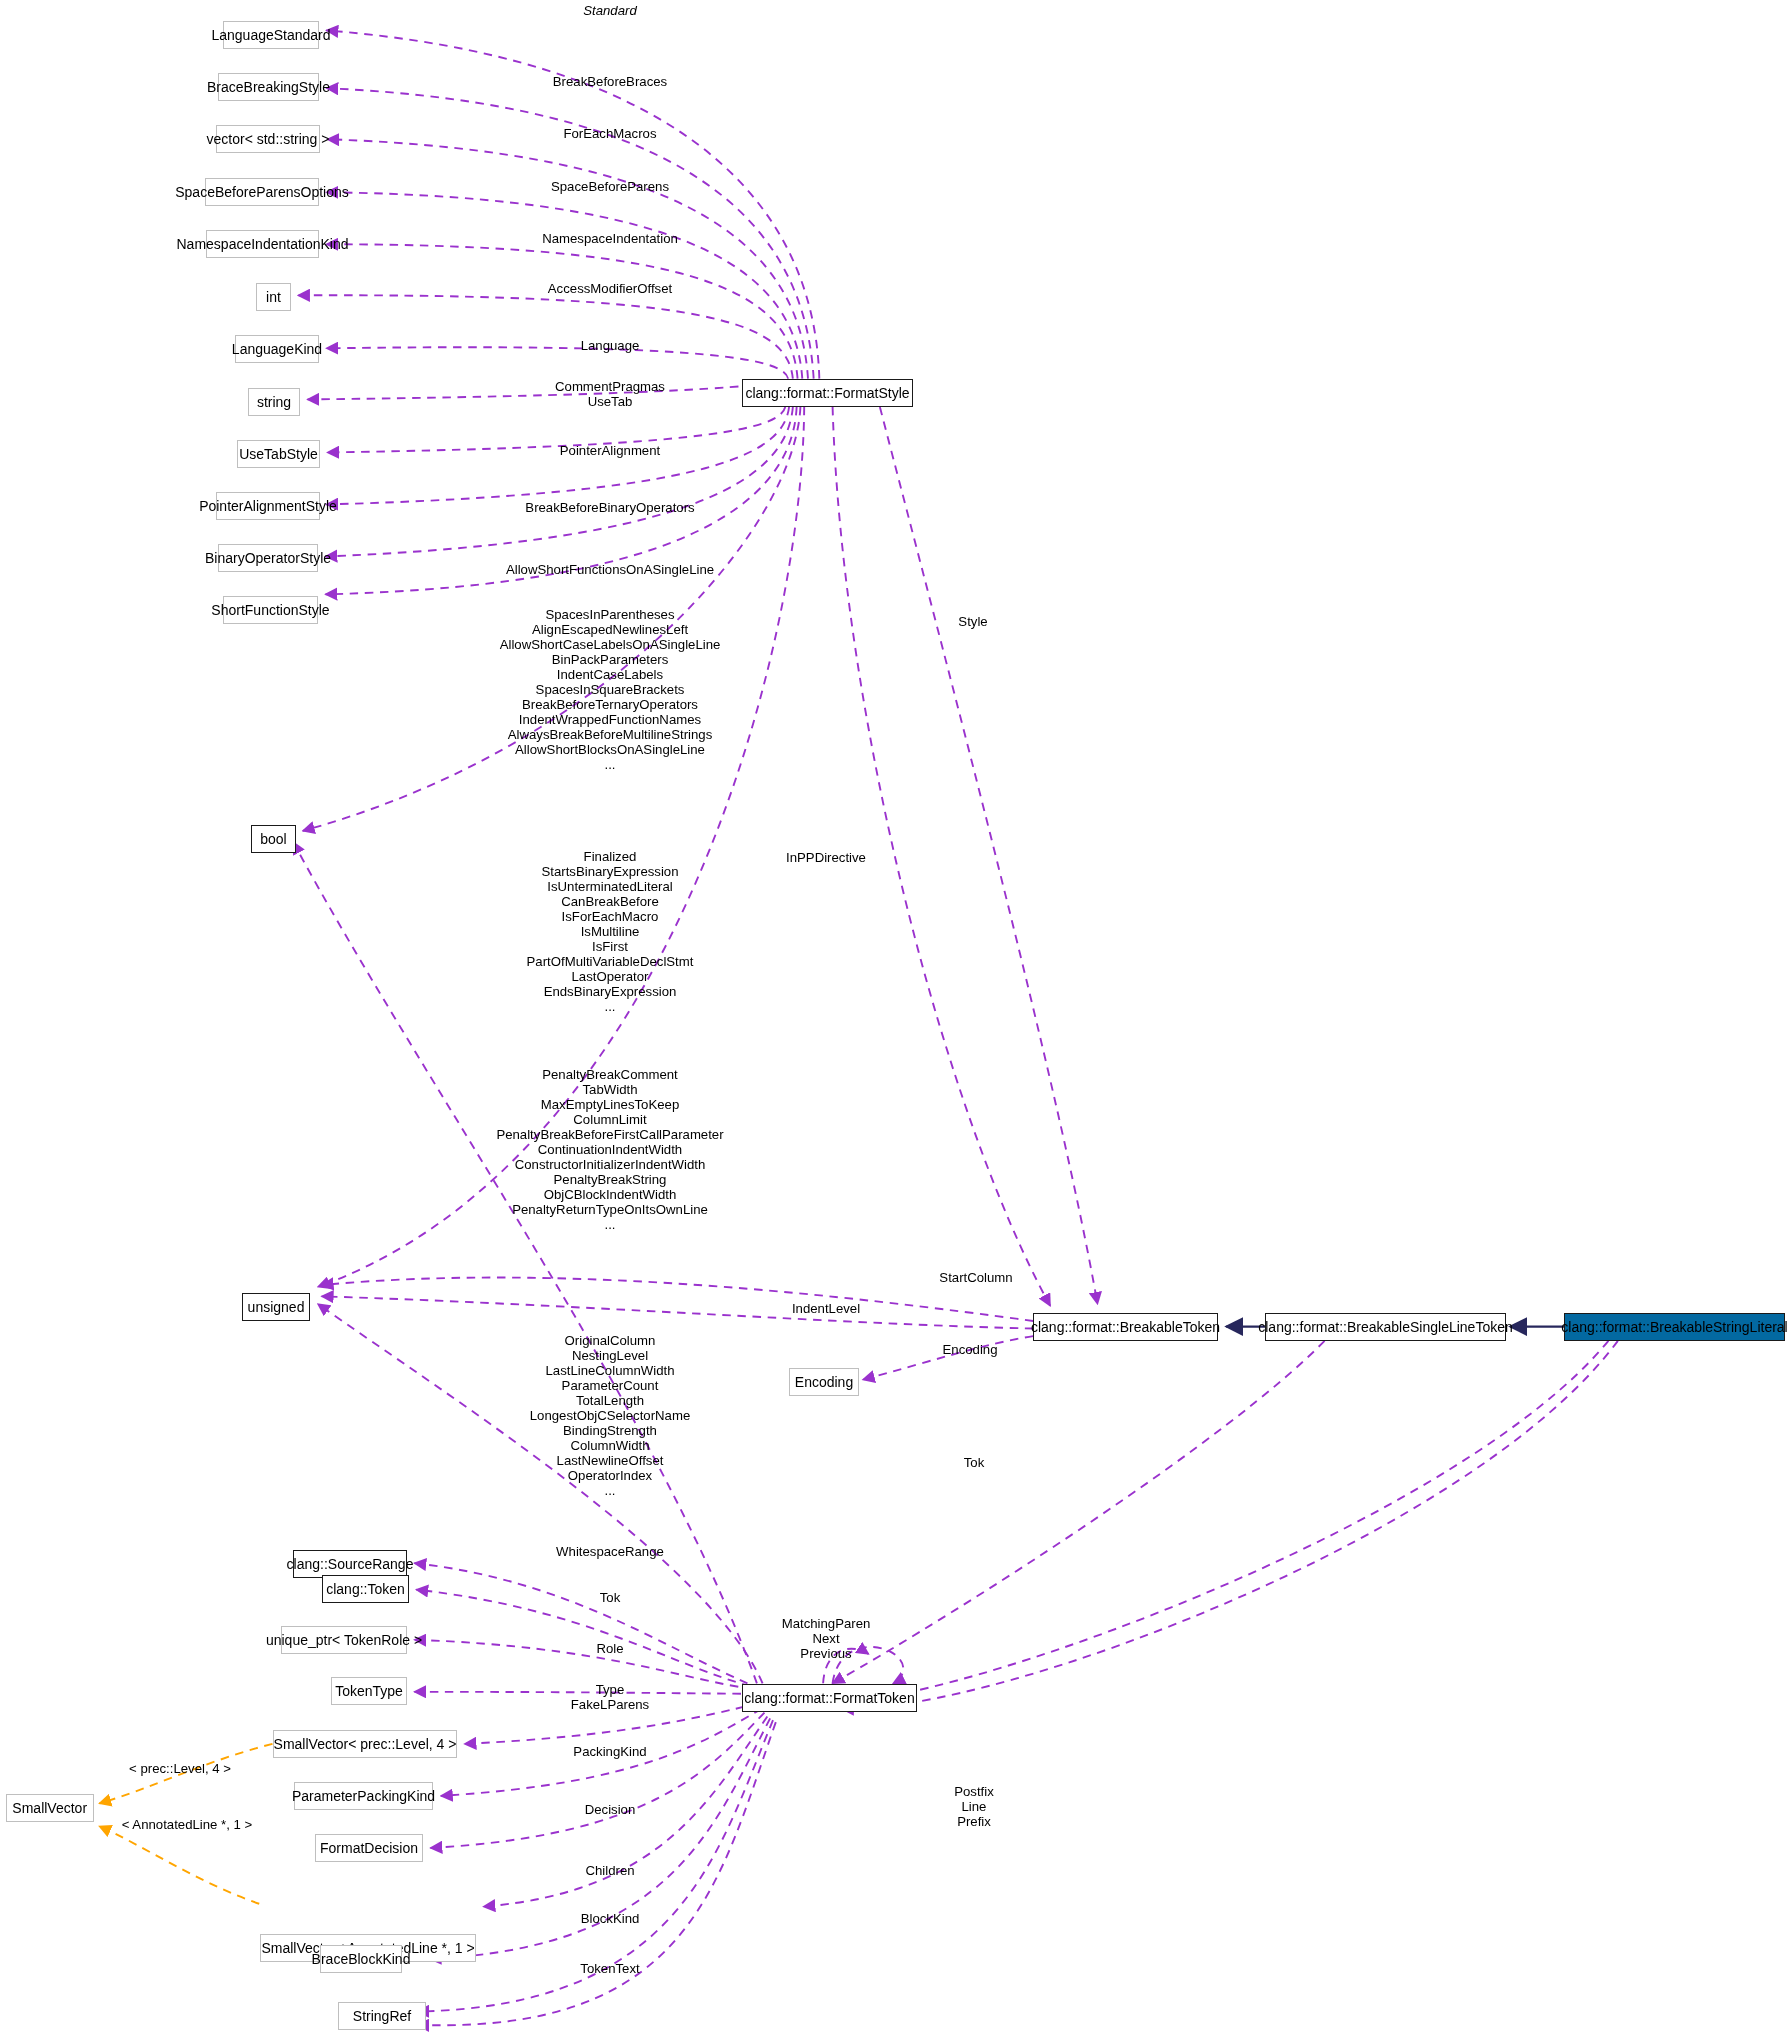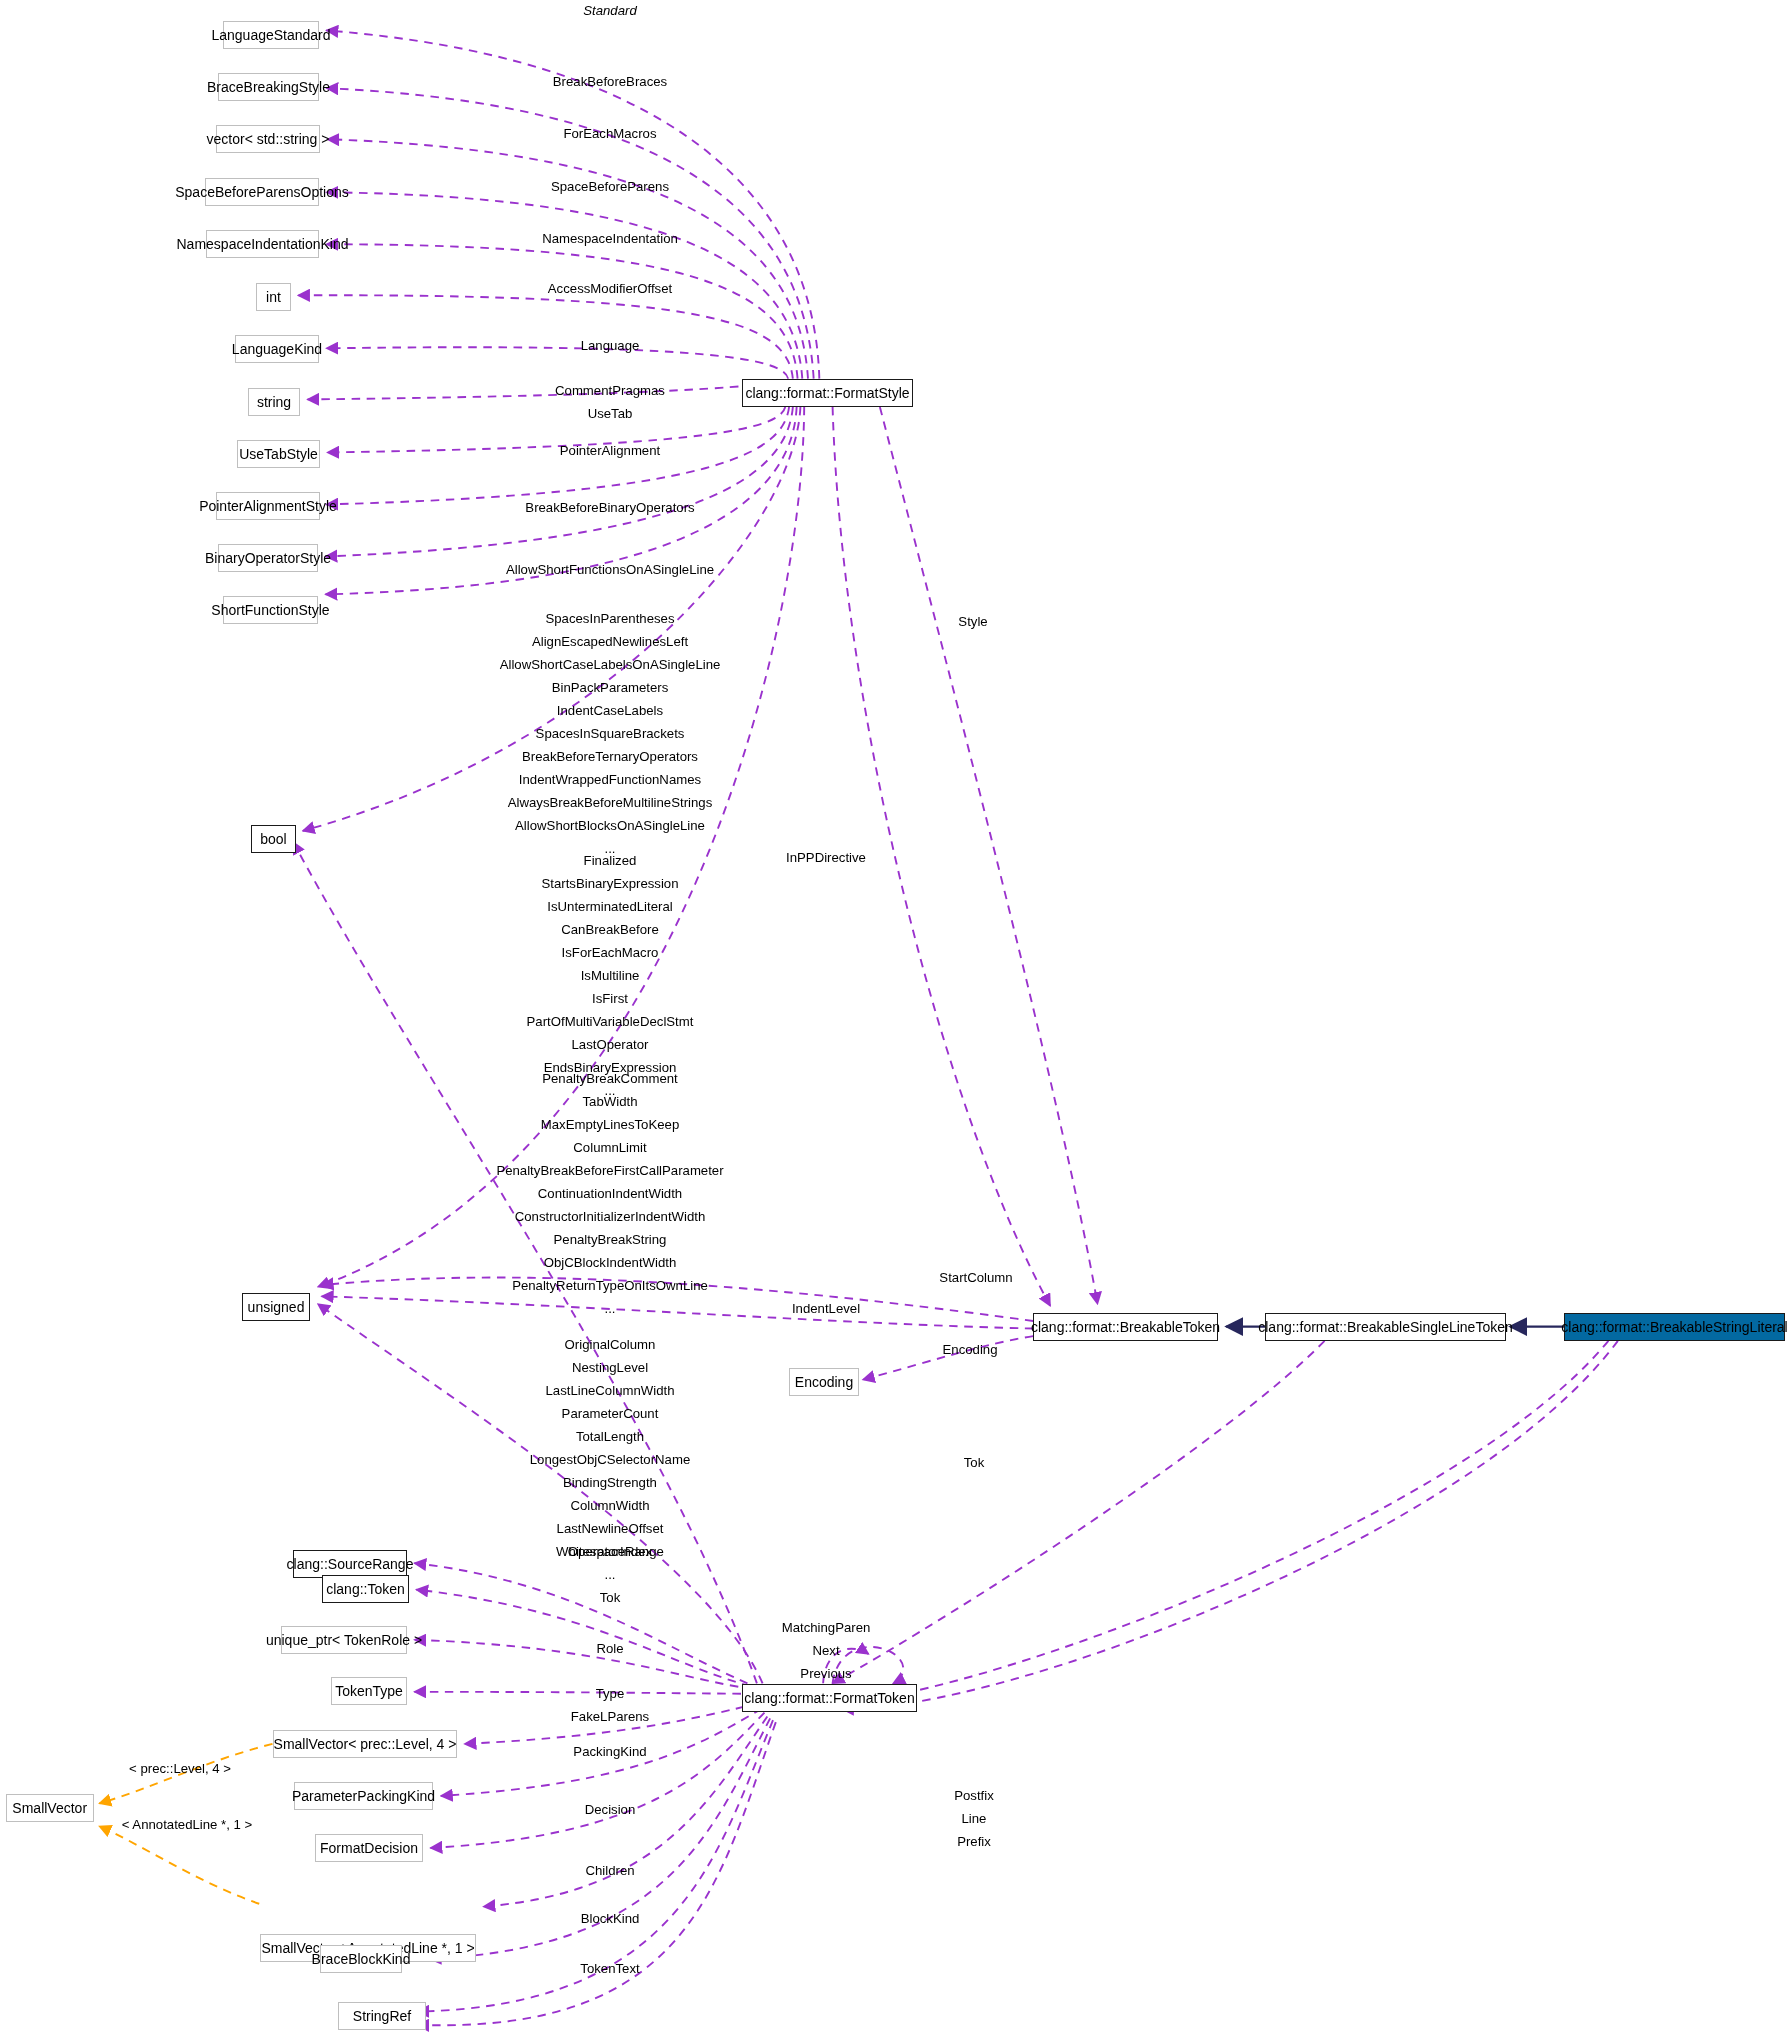--- a/index.html
+++ b/index.html
@@ -50,21 +50,21 @@
     position: absolute;
     font-size: 13.2px;
     line-height: 16px;
     color: #000000;
     white-space: pre;
     text-align: center;
     z-index: 2;
     transform: translateX(-50%);
   }
   .elabel.multi {
-    line-height: 23px;
+    line-height: 15px;
   }
 </style>
 </head>
 <body>
 
 <div id="canvas">
 
   <svg class="edges" viewBox="0 0 1893 2159" xmlns="http://www.w3.org/2000/svg">
     <defs>
       <marker id="ah-purple" viewBox="0 0 10 10" refX="9" refY="5" markerWidth="7" markerHeight="7" orient="auto-start-reverse">

